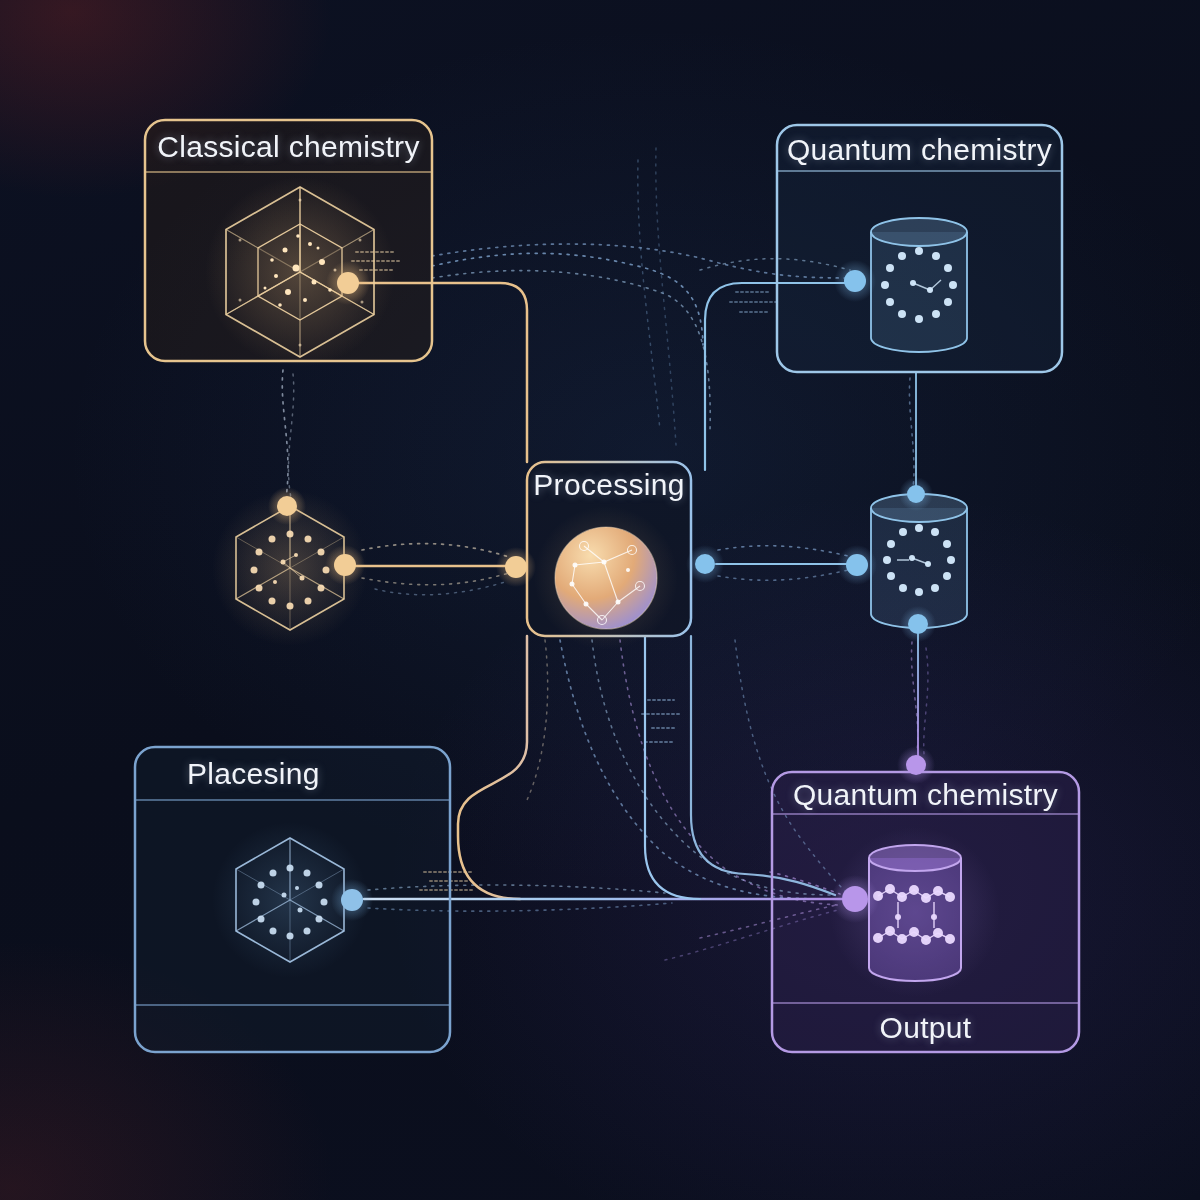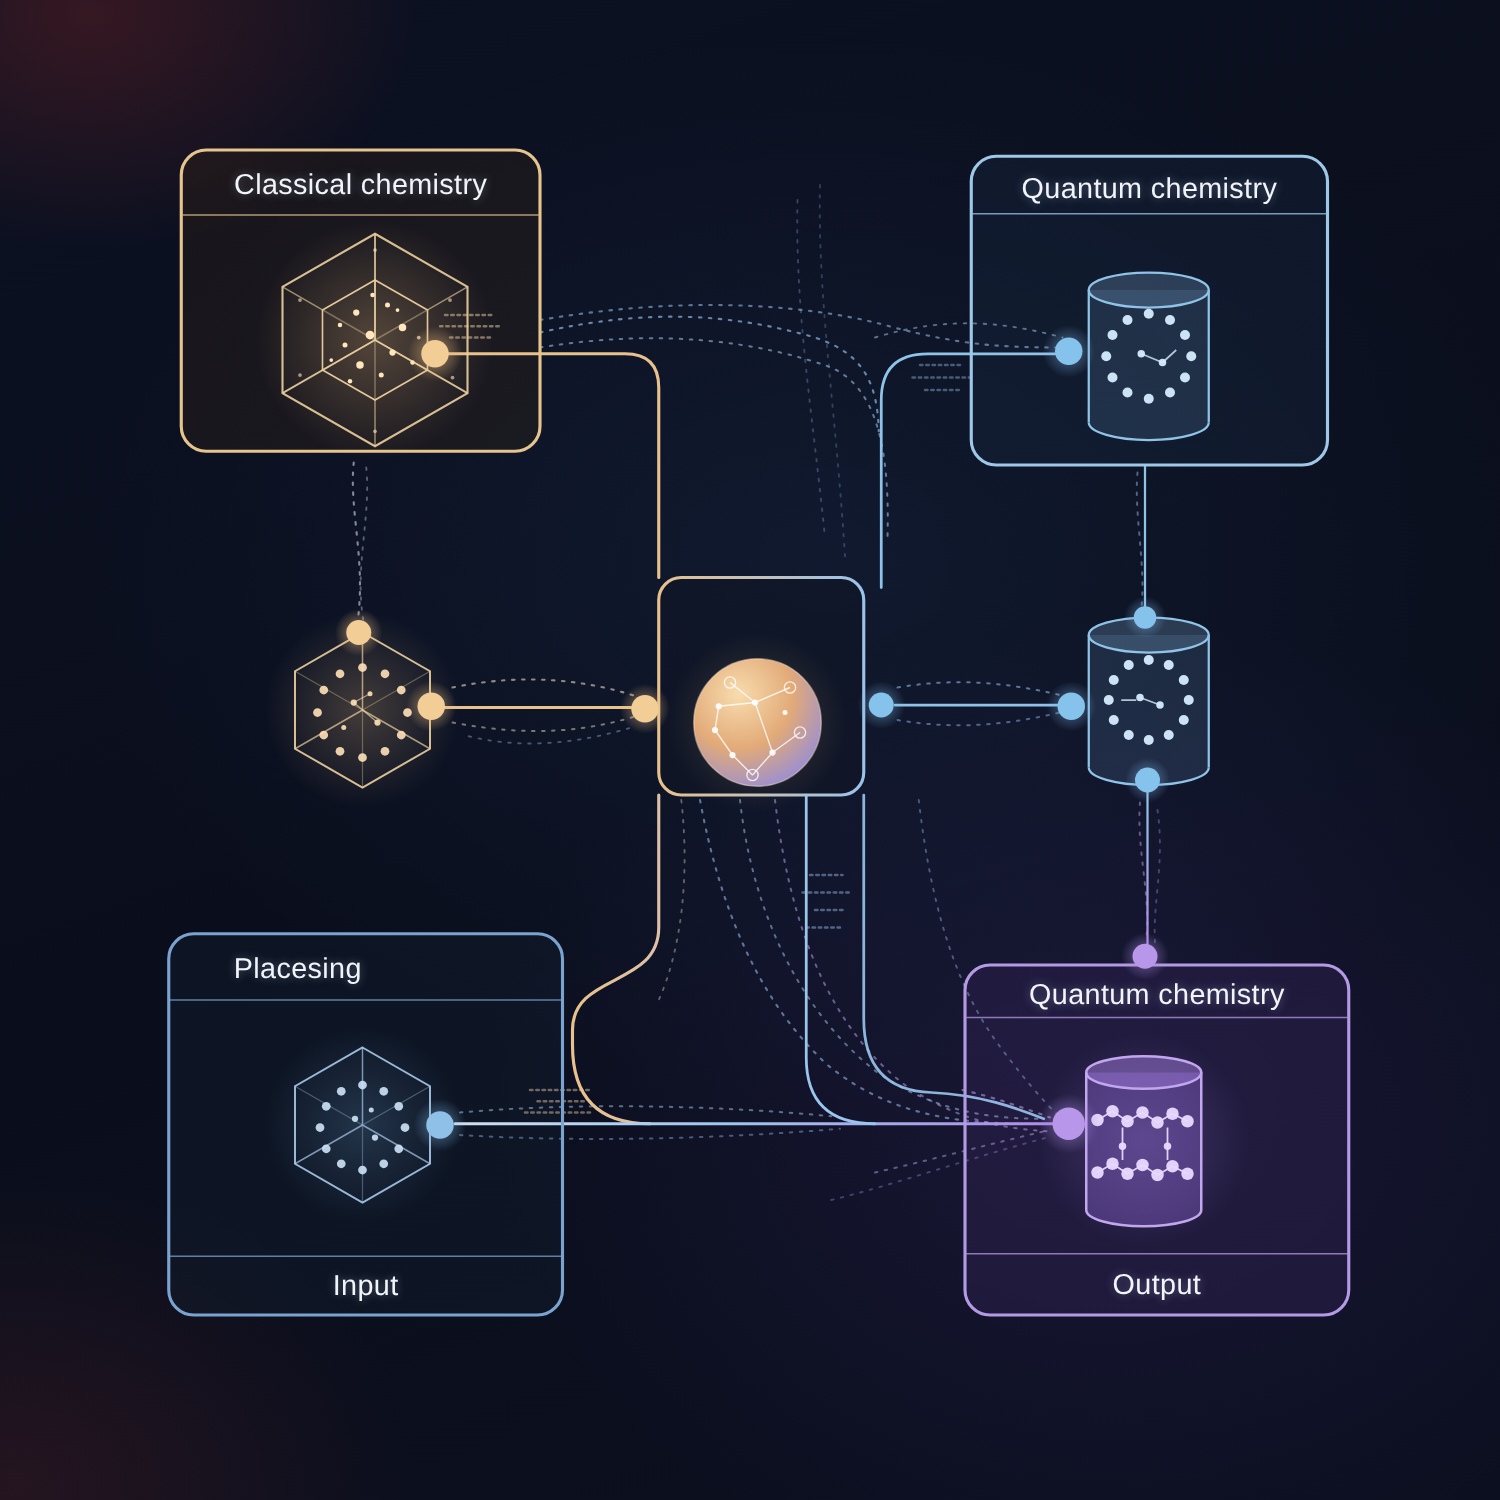--- a/index.html
+++ b/index.html
@@ -10,21 +10,21 @@
       radial-gradient(420px 300px at 6% 1%, rgba(150,40,35,0.30), transparent 62%),
       radial-gradient(520px 400px at 1% 99%, rgba(140,45,40,0.20), transparent 62%),
       radial-gradient(760px 600px at 74% 74%, rgba(100,70,180,0.16), transparent 66%),
       radial-gradient(900px 650px at 55% 38%, rgba(50,90,150,0.15), transparent 66%),
       linear-gradient(160deg, #0c1122 0%, #0a0e1c 50%, #0b0f1f 100%);
   }
   .stage{position:relative;width:1200px;height:1200px;}
   svg.scene{position:absolute;left:0;top:0;}
   .label{
     position:absolute;display:flex;align-items:center;justify-content:center;
-    color:#f1f4f9;font-size:23px;letter-spacing:.3px;
+    color:#f1f4f9;font-size:30px;letter-spacing:.3px;
     text-shadow:0 0 8px rgba(210,225,255,.35);
     white-space:nowrap;
   }
   .label.left{justify-content:flex-start;padding-left:28px;box-sizing:border-box;}
 </style>
 </head>
 <body>
 
 <div class="stage">
 <svg class="scene" width="1200" height="1200" viewBox="0 0 1200 1200">
@@ -343,17 +343,17 @@
         <circle cx="916" cy="765" r="10" fill="#b896ea"></circle>
     <circle cx="855" cy="899" r="24" fill="url(#haloP)"></circle>
         <circle cx="855" cy="899" r="13" fill="#b896ea"></circle>
     <circle cx="352" cy="900" r="21" fill="url(#haloB)"></circle>
         <circle cx="352" cy="900" r="11" fill="#8fc1e8"></circle>
   </g>
 </svg>
 
 <div class="label" style="left:145px;top:122px;width:287px;height:50px;">Classical chemistry</div>
 <div class="label" style="left:777px;top:127px;width:285px;height:46px;">Quantum chemistry</div>
+<div class="label" style="left:527px;top:464px;width:164px;height:42px;">Processing</div>
 <div class="label left" style="left:135px;top:749px;width:315px;height:50px;margin-left:24px;">Placesing</div>
-<div class="label" style="left:135px;top:1005px;width:315px;height:47px;">Input</div>
 <div class="label" style="left:772px;top:774px;width:307px;height:42px;">Quantum chemistry</div>
 <div class="label" style="left:772px;top:1003px;width:307px;height:49px;border-radius:19px;">Output</div>
 </div>
 
 </body></html>

